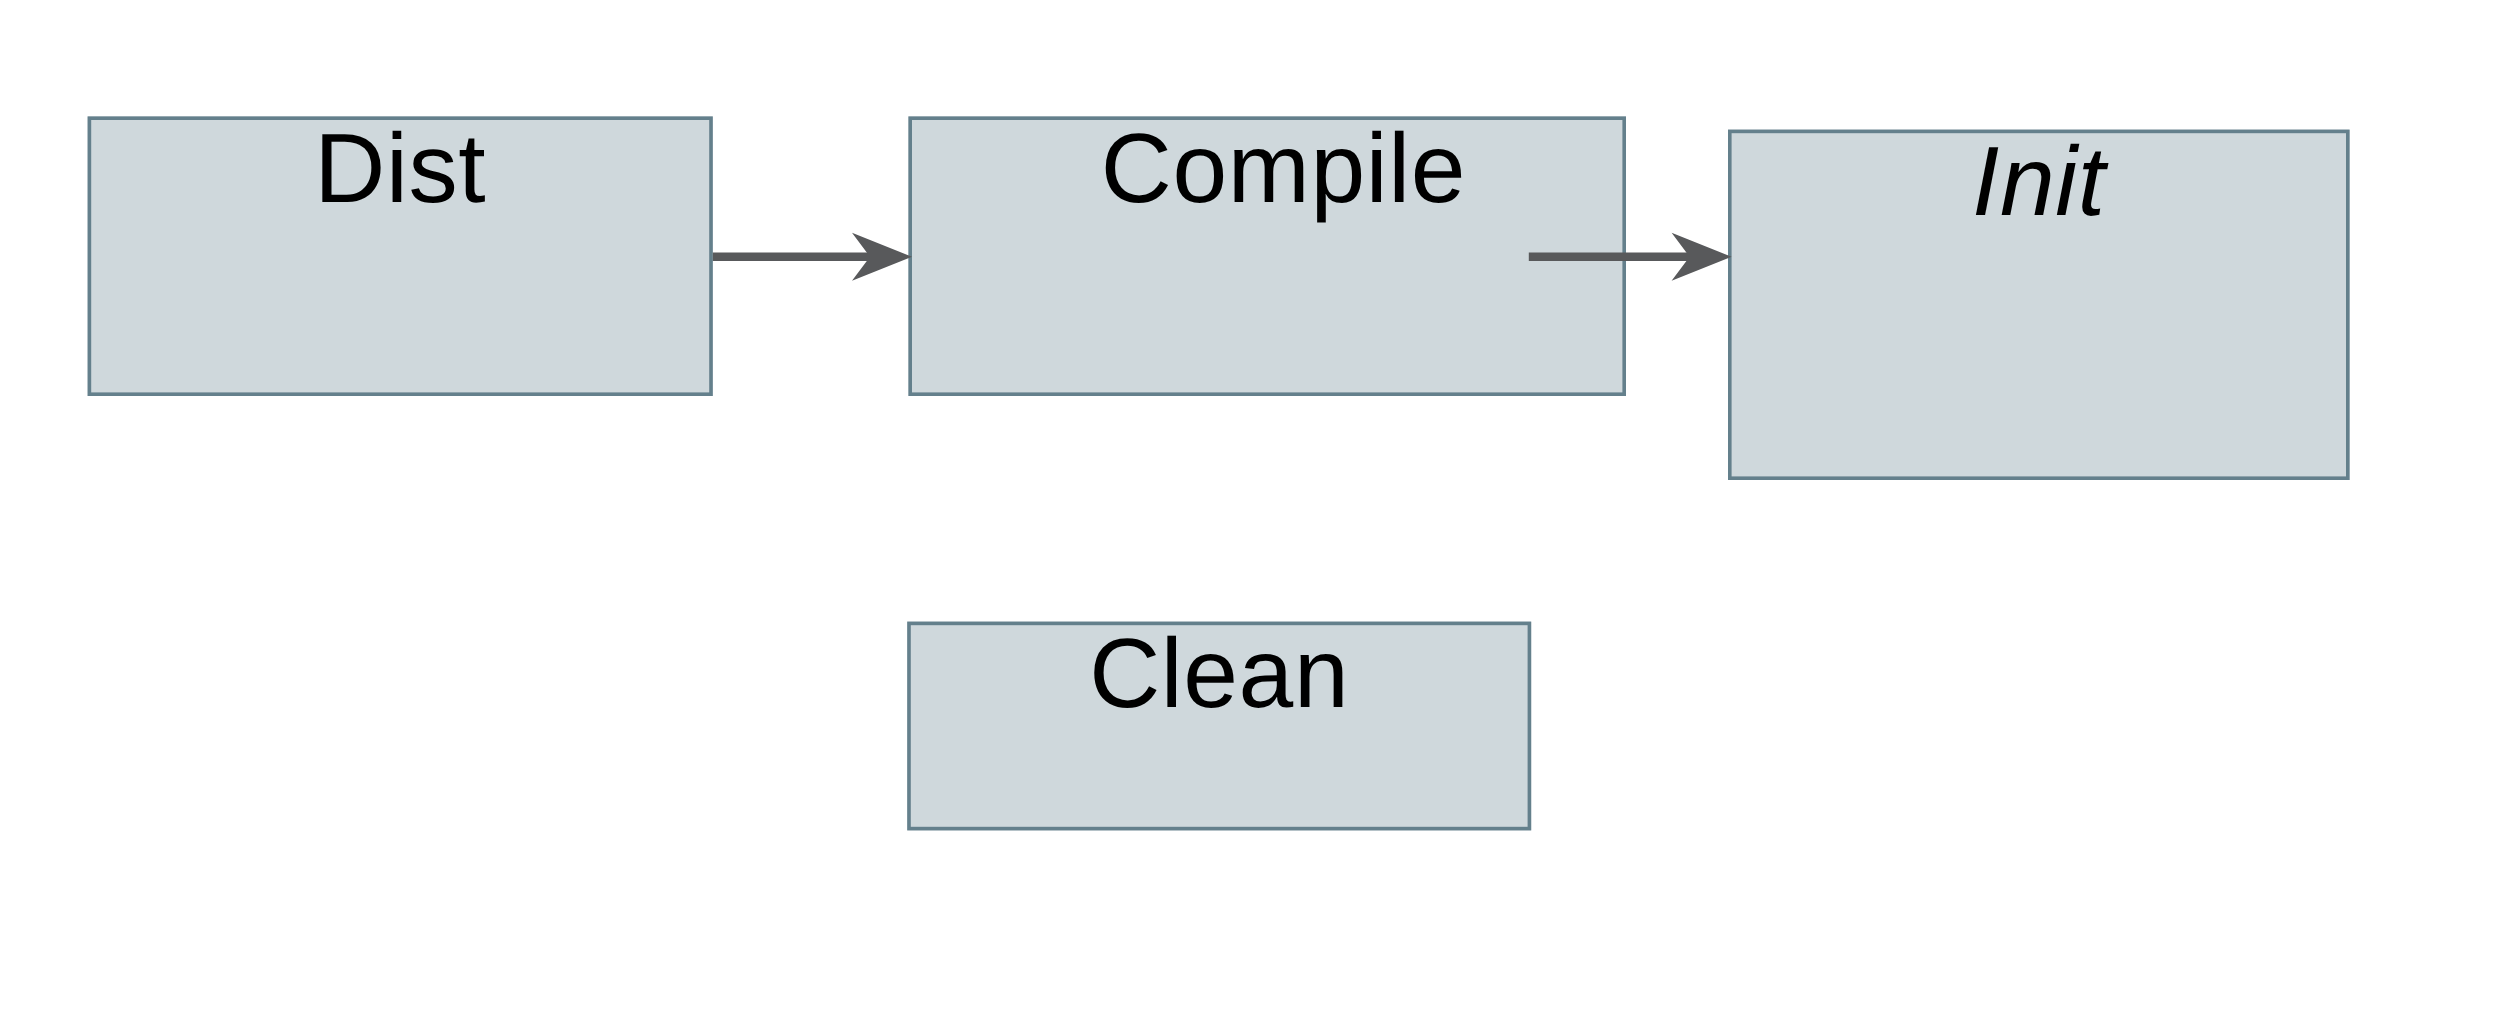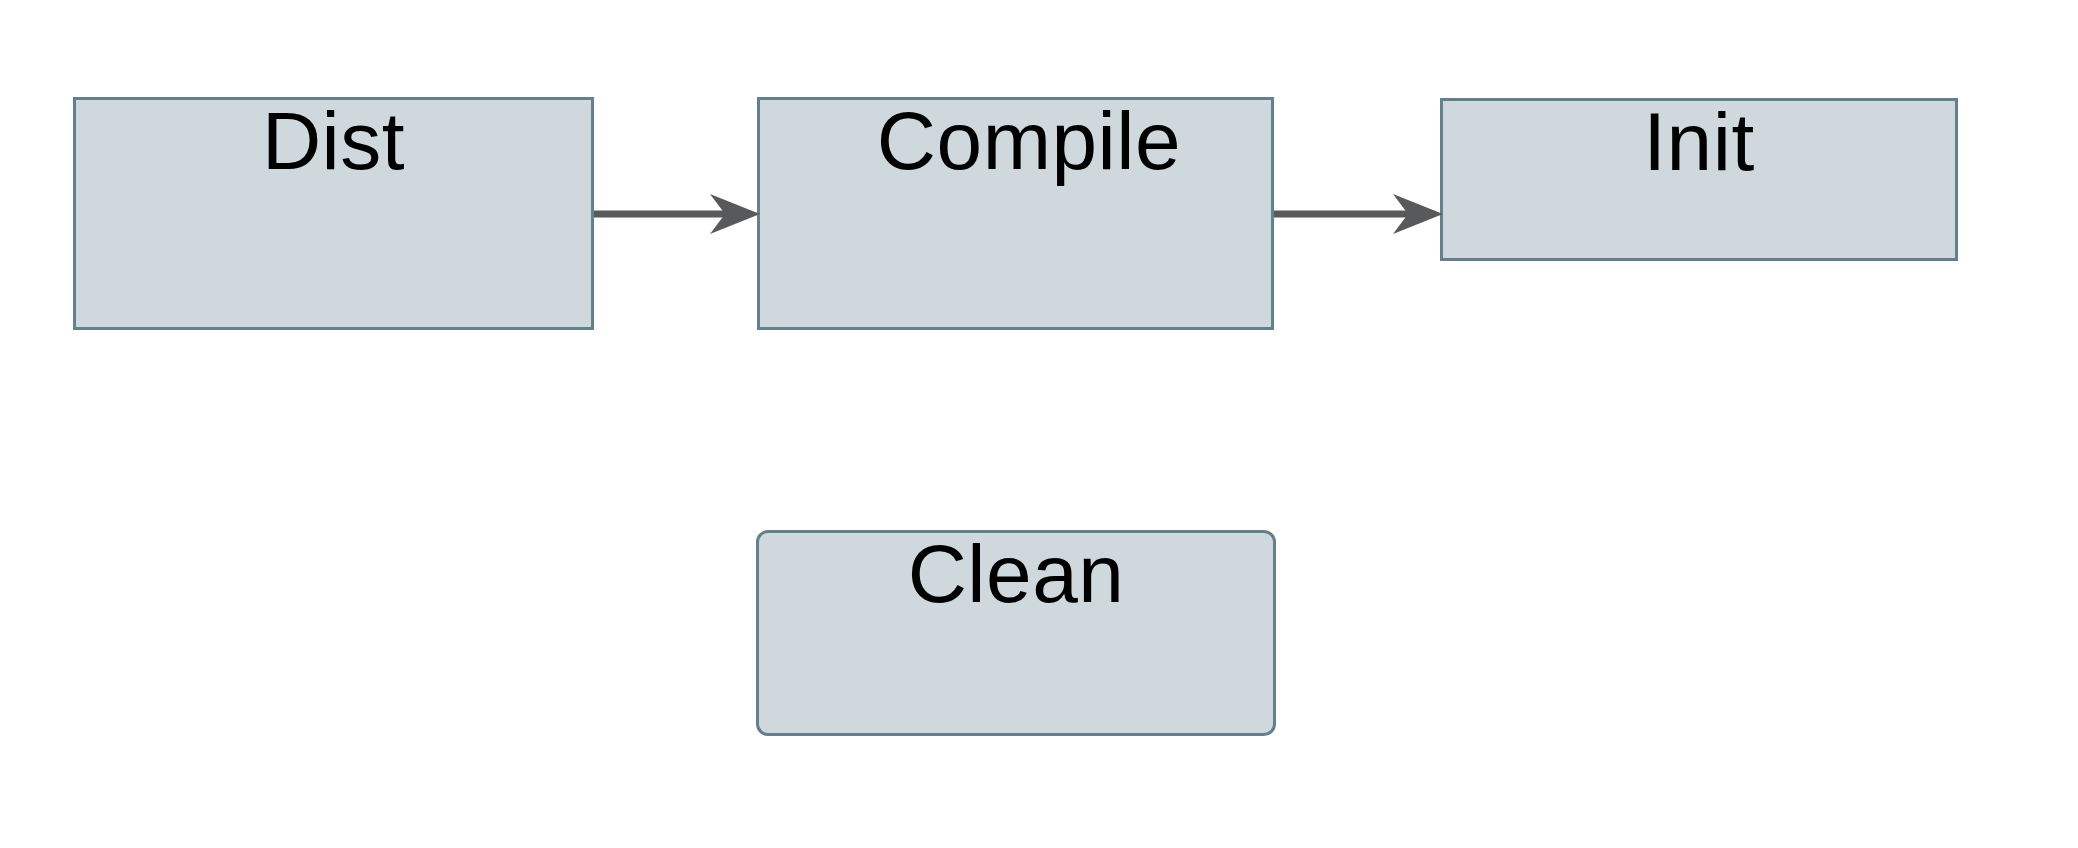--- a/index.html
+++ b/index.html
@@ -24,23 +24,23 @@
     justify-content: center;
   }
   .node .label {
     font-size: 82px;
     line-height: 1;
     color: #000000;
     letter-spacing: 0.5px;
     white-space: nowrap;
   }
   .node-dist    { left: 73px;   top: 97px;  width: 521px; height: 233px; }
-  .node-compile { left: 757px;  top: 97px;  width: 517px; height: 233px; padding-left: 27px; }
-  .node-init    { left: 1440px; top: 98px;  width: 518px; height: 163px; }
-  .node-clean   { left: 756px;  top: 530px; width: 520px; height: 206px; border-radius: 12px; }
+  .node-compile { left: 757px;  top: 97px;  width: 598px; height: 233px; padding-left: 27px; }
+  .node-init    { left: 1440px; top: 108px;  width: 518px; height: 292px; font-style: italic; }
+  .node-clean   { left: 756px;  top: 518px; width: 520px; height: 174px; }
 
   .edge {
     position: absolute;
     overflow: visible;
   }
   .edge-1 { left: 594px;  top: 184px; }
   .edge-2 { left: 1274px; top: 184px; }
 </style>
 </head>
 <body>

